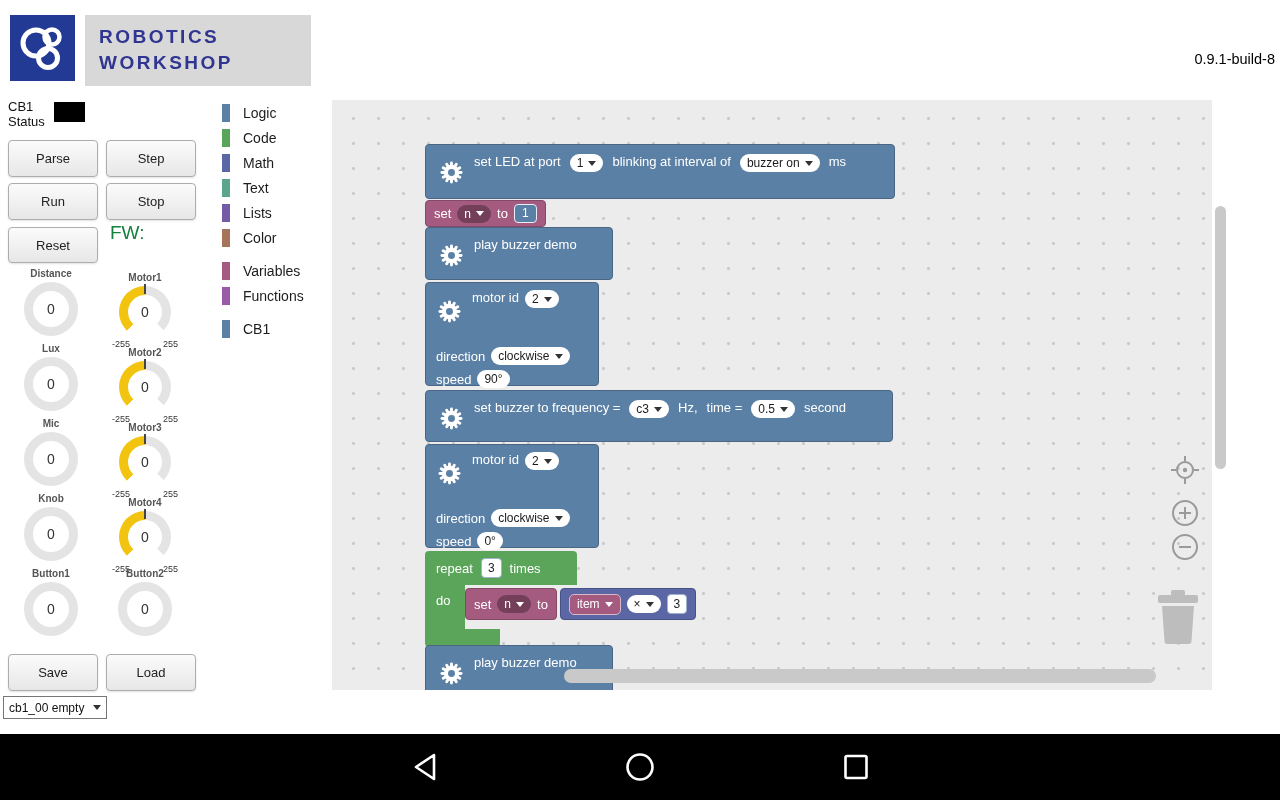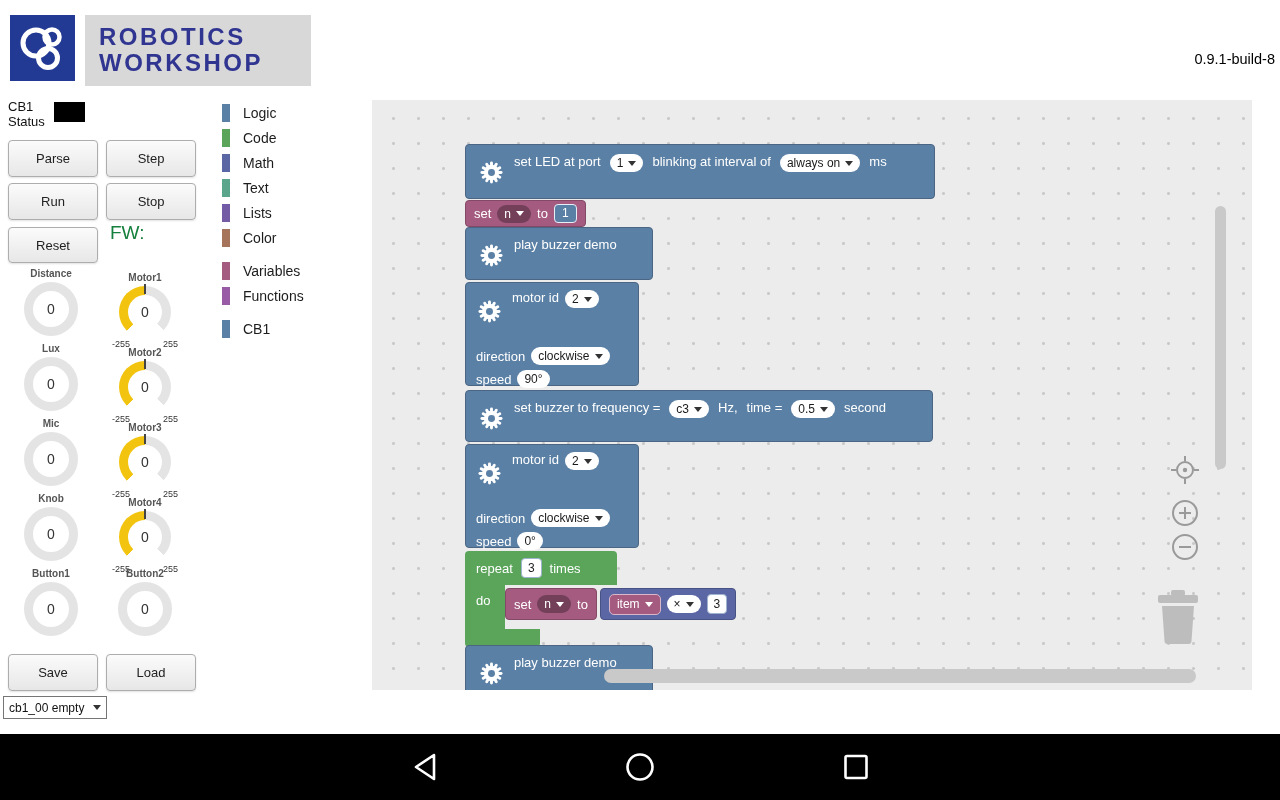--- a/index.html
+++ b/index.html
@@ -2,21 +2,21 @@
 <html><head>
 <meta charset="utf-8">
 <style>
   html,body{margin:0;padding:0;background:#fff;}
   .screen{position:relative;width:1280px;height:800px;background:#ffffff;font-family:"Liberation Sans",sans-serif;overflow:hidden;}
   .abs{position:absolute;}
 
   
   .logo{position:absolute;left:10px;top:15px;width:65px;height:66px;}
   .title-box{position:absolute;left:85px;top:15px;width:226px;height:71px;background:#d8d8d8;box-sizing:border-box;padding:9px 0 0 14px;}
-  .title-box .tline{font-size:24px;font-weight:bold;color:#2f3590;letter-spacing:2.5px;line-height:26px;}
+  .title-box .tline{font-size:19px;font-weight:bold;color:#2f3590;letter-spacing:2.5px;line-height:26px;}
   .demo-row{position:absolute;top:28px;right:4px;display:flex;align-items:center;gap:7px;}
   .demo-label{font-size:15px;color:#000;}
   .select{display:inline-flex;align-items:center;gap:10px;border:1px solid #8a8a8a;background:linear-gradient(#fdfdfd,#efefef);height:24px;box-sizing:border-box;padding:0 6px;font-size:13px;color:#111;cursor:pointer;}
   .version{position:absolute;top:51px;right:5px;font-size:14.5px;color:#000;}
 
   
   .caret{width:0;height:0;border-left:4px solid transparent;border-right:4px solid transparent;border-top:5px solid #333;}
   .caret-w{border-top-color:#fff;}
 
   
@@ -38,21 +38,21 @@
   .select-sm{position:absolute;left:3px;top:696px;height:21px;display:inline-flex;align-items:center;gap:9px;border:1px solid #767676;background:#fff;font-size:12px;color:#111;padding:0 5px;cursor:pointer;}
 
   
   .toolbox{position:absolute;left:215px;top:100px;width:117px;}
   .cat{display:flex;align-items:center;height:25px;padding-left:7px;cursor:pointer;}
   .cat .bar{width:8px;height:18px;margin-right:13px;}
   .cat-label{font-size:14px;color:#1c1c1c;}
   .gap-top{margin-top:8px;}
 
   
-  .canvas{position:absolute;left:332px;top:100px;width:880px;height:590px;overflow:hidden;background-color:#ececec;background-image:radial-gradient(#c9c9c9 1.2px,transparent 1.7px);background-size:25px 25px;background-position:9px 6px;margin-left:40px;}
+  .canvas{position:absolute;left:332px;top:100px;width:880px;height:590px;overflow:hidden;background-color:#ececec;background-image:radial-gradient(#c9c9c9 1.2px,transparent 1.7px);background-size:25px 25px;background-position:9px 6px;}
 
   .blk{position:absolute;border-radius:4px;color:#fff;font-size:13px;box-sizing:border-box;white-space:nowrap;}
   .blue{background:#5b80a5;border:1px solid #4a6684;}
   .magenta{background:#a55b80;border:1px solid #844966;}
   .purple{background:#5b67a5;border:1px solid #495284;}
   .green-bg{background:#5ba55b;}
   .tall-blk{display:flex;align-items:flex-start;gap:9px;padding:4px 12px;}
   .tall-blk .btxt,.tall-blk .fld{margin-top:5px;}
   .tall-blk .gear{margin-top:10px;}
   .mid-blk{display:flex;align-items:center;gap:6px;padding:0 8px;}
@@ -265,21 +265,21 @@
             <circle cx="12" cy="12" r="3.1" class="gear-hole"></circle>
           </svg>
         </span>
       <span class="btxt">set LED at port</span>
       <span class="fld">
           <span>1</span>
           <span class="caret"></span>
         </span>
       <span class="btxt">blinking at interval of</span>
       <span class="fld">
-          <span>always on</span>
+          <span>buzzer on</span>
           <span class="caret"></span>
         </span>
       <span class="btxt">ms</span>
     </div>
 
     <div class="blk magenta mid-blk" style="left:93px;top:100px;height:27px;">
       <span>set</span>
       <span class="fld-dark">
           <span>n</span>
           <span class="caret caret-w"></span>

